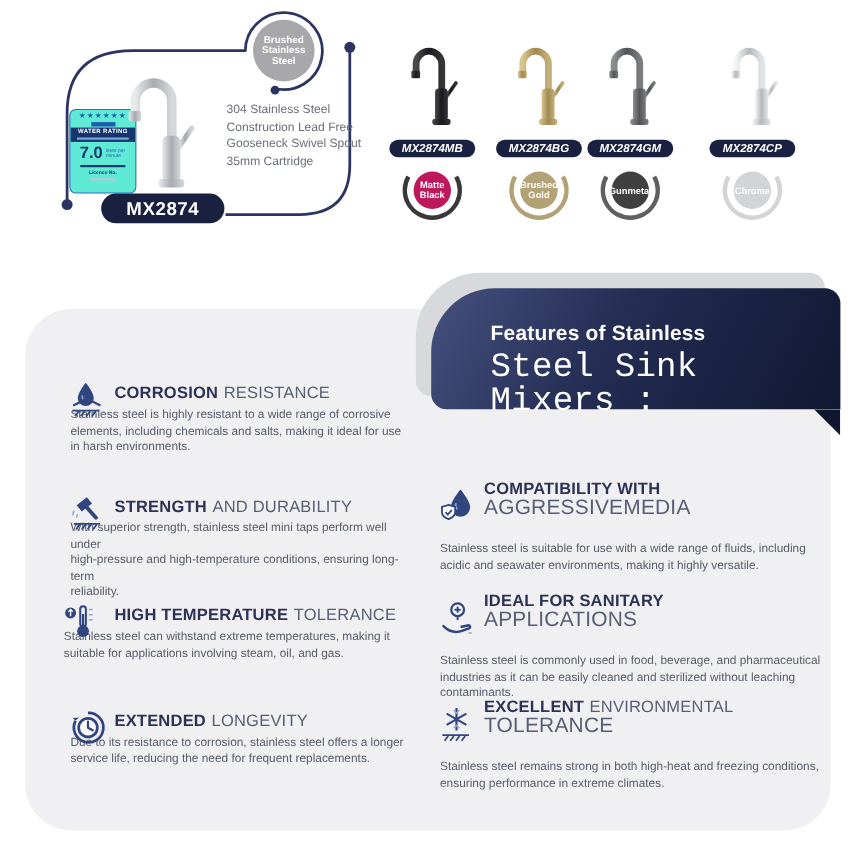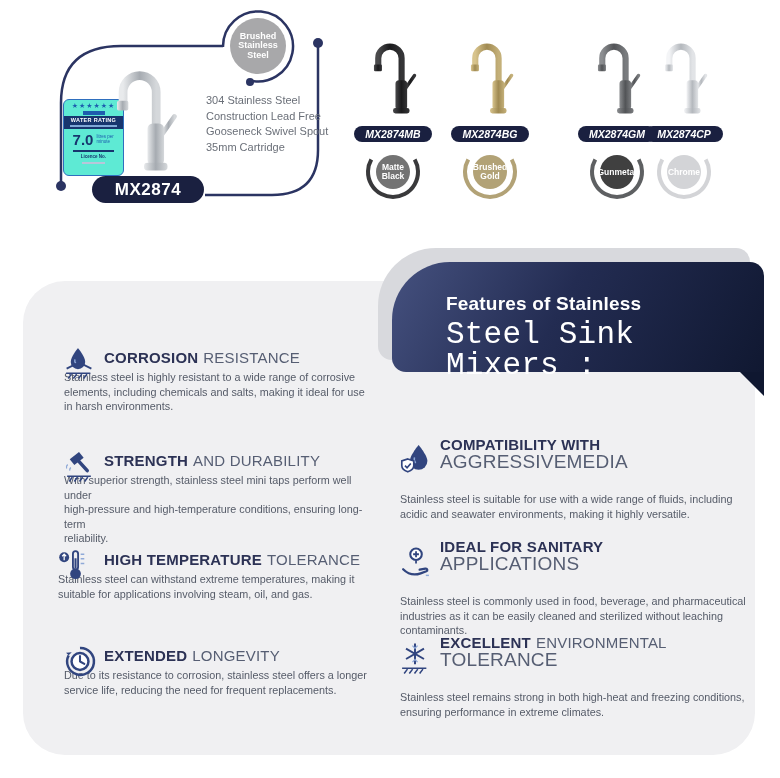--- a/index.html
+++ b/index.html
@@ -27,28 +27,28 @@
   .wels-rating{display:flex;align-items:center;justify-content:center;gap:3px;margin-top:3px;}
   .wels-val{font-size:15px;font-weight:bold;color:#17356e;line-height:15px;}
   .wels-unit{font-size:4.5px;color:#1d5dae;width:18px;line-height:5px;}
   .wels-lines{margin-top:3px;}
   .wels-lines .l1{width:70%;height:2.5px;background:#17356e;margin:0 auto 2px;}
   .wels-lic{font-size:4.5px;color:#17356e;text-align:center;font-weight:bold;line-height:5px;}
   .wels-foot{width:40%;height:2px;background:#b8c6da;margin:3px auto 0;}
 
   
   .variant{position:absolute;top:30px;width:84px;text-align:center;}
-  .v1{left:351px}.v2{left:448px}.v3{left:575px}.v4{left:642px}
+  .v1{left:351px}.v2{left:448px}.v3{left:531px}.v4{left:642px}
   .variant-pill{width:78px;height:16px;margin:6px auto 0;background:#1a2040;border-radius:8px;color:#fff;
     font-weight:bold;font-style:italic;font-size:10.5px;line-height:16px;}
   .finish-wrap{position:relative;width:56px;height:54px;margin:6px auto 0;}
   .finish-label{position:absolute;left:11px;top:7px;width:34px;height:34px;border-radius:50%;color:#fff;
     display:flex;align-items:center;justify-content:center;text-align:center;font-size:8.5px;font-weight:bold;
     line-height:9px;white-space:pre-line;}
-  .c-mb{background:#737373}.c-bg{background:#b2a276}.c-gm{background:#404040}.c-cp{background:#d3d4d7}
+  .c-mb{background:#be185d}.c-bg{background:#b2a276}.c-gm{background:#404040}.c-cp{background:#d3d4d7}
 
   
   .features-panel{position:absolute;left:23px;top:281px;width:732px;height:474px;background:#f0f0f2;border-radius:42px;}
   .header-echo{position:absolute;left:378px;top:248px;width:372px;height:112px;background:#d8d9dd;
     border-radius:58px 14px 14px 14px;}
   .features-header{position:absolute;left:392px;top:262px;width:372px;height:110px;
     background:linear-gradient(118deg,#45517f 0%,#232c52 45%,#101831 100%);
     border-radius:58px 14px 0 14px;color:#fff;box-sizing:border-box;padding:26px 0 0 54px;}
   .features-header .l1{font-size:19px;font-weight:bold;line-height:31px;letter-spacing:.2px;}
   .features-header .l2{font-size:31px;font-weight:normal;line-height:31px;letter-spacing:.2px;font-family:Liberation Mono, monospace;}

